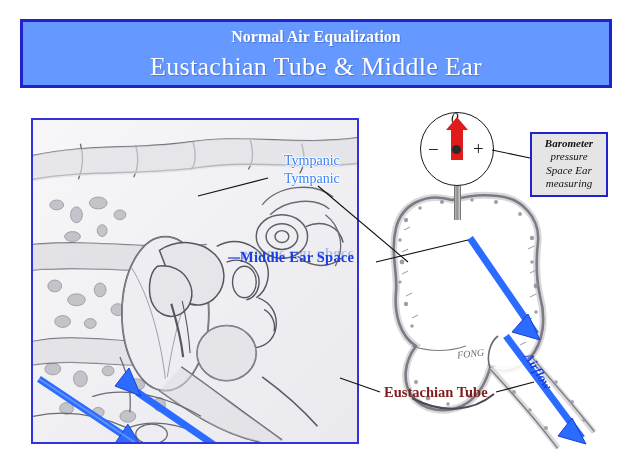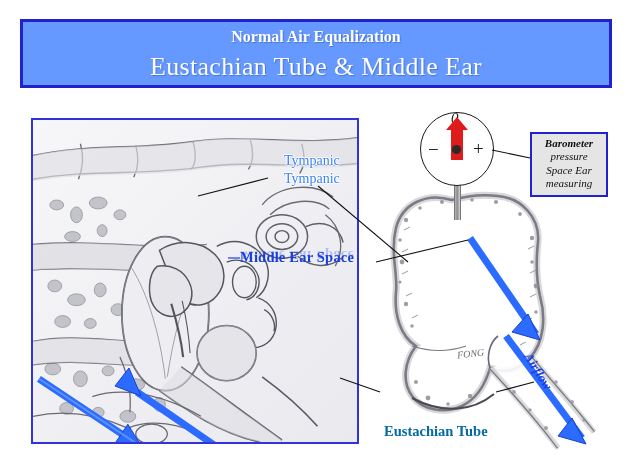--- a/index.html
+++ b/index.html
@@ -92,22 +92,21 @@
     color: rgba(26,63,224,0.28);
     letter-spacing: 0.2px;
     transform: scaleY(-0.85);
     transform-origin: top left;
     filter: blur(0.4px);
   }
   #label-eustachian-tube {
     left: 384px; top: 384px;
     font-size: 14.5px;
     font-weight: bold;
-    color: #0369a1;
-    margin-top: 39px;
+    color: #7f1d1d;
   }
   #label-airflow {
     left: 534px; top: 350px;
     font-size: 13px;
     font-style: italic;
     font-weight: bold;
     color: #1A3FE0;
     transform: rotate(58deg);
     transform-origin: left top;
   }

